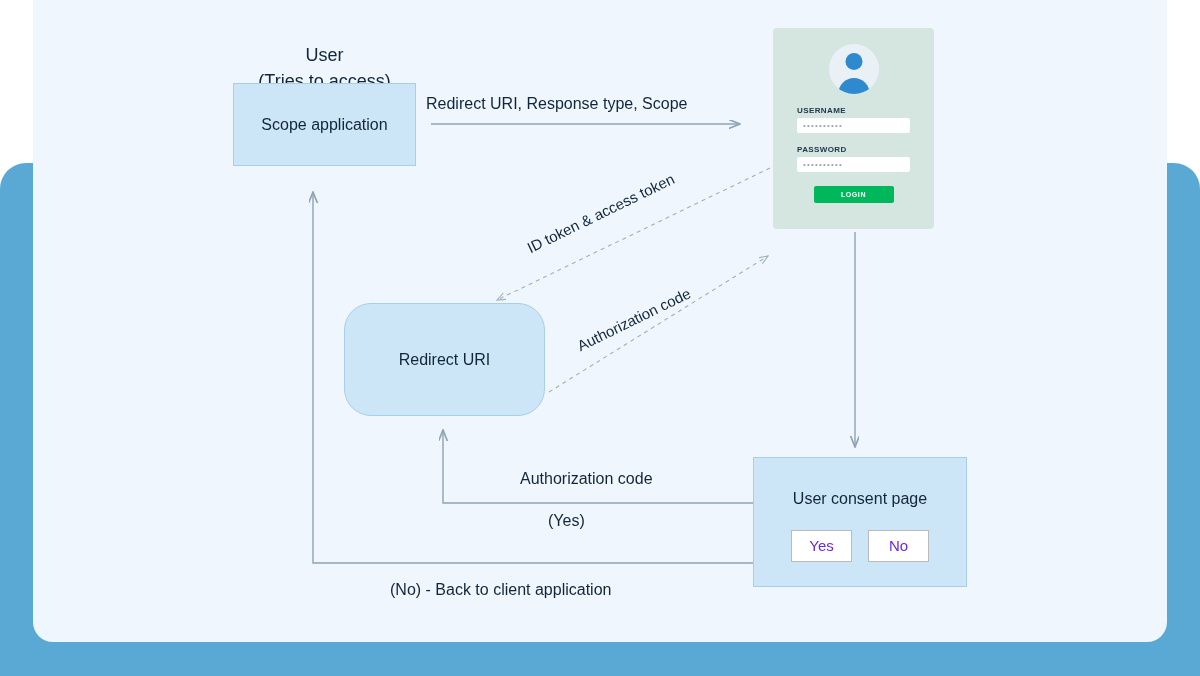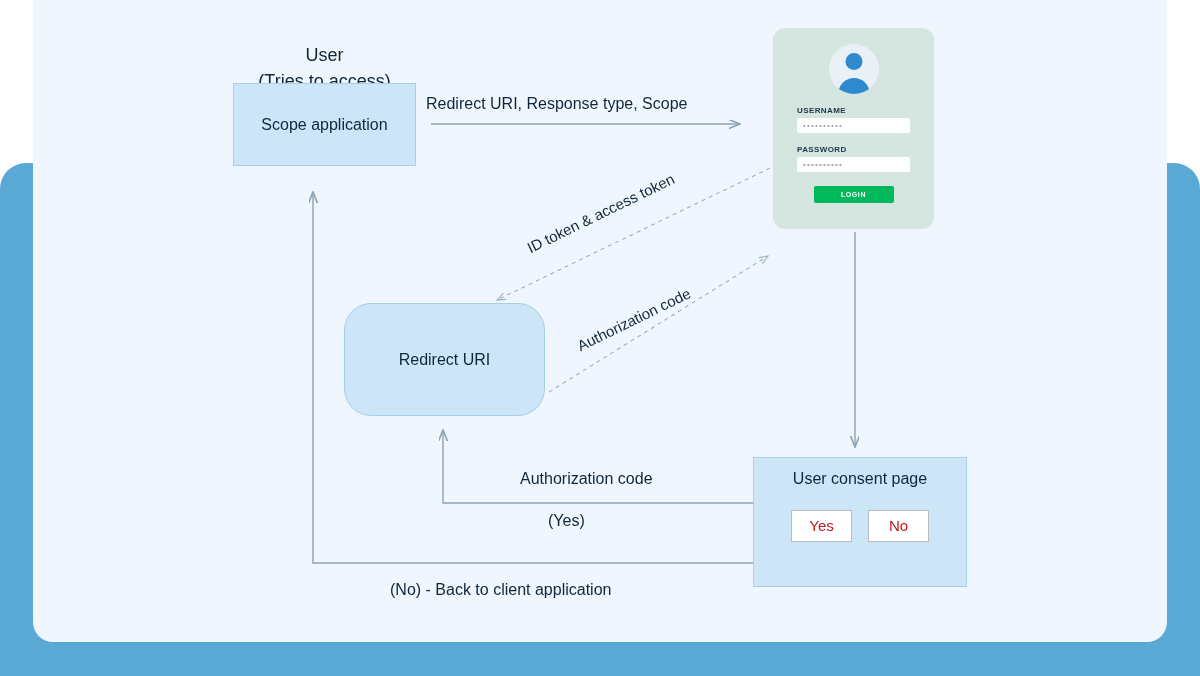--- a/index.html
+++ b/index.html
@@ -67,54 +67,54 @@
     width: 201px;
     height: 113px;
     border-radius: 27px;
   }
   #consent-box {
     left: 753px;
     top: 457px;
     width: 214px;
     height: 130px;
     justify-content: flex-start;
-    padding-top: 8px;
+    padding-top: 28px;
   }
   #consent-box .consent-title {
     font-size: 16px;
     margin-bottom: 18px;
   }
   .consent-buttons {
     display: flex;
     gap: 16px;
   }
   .consent-btn {
     box-sizing: border-box;
     width: 61px;
     height: 32px;
     background: #ffffff;
     border: 1px solid #BBBBBB;
-    color: #b91c1c;
+    color: #6d28d9;
     font-size: 15px;
     display: flex;
     align-items: center;
     justify-content: center;
     font-family: "Liberation Sans", sans-serif;
     cursor: pointer;
   }
 
   
   #login-card {
     position: absolute;
     left: 773px;
     top: 28px;
     width: 161px;
     height: 201px;
     background: #D5E6E0;
-    border-radius: 12px;
+    border-radius: 4px;
     display: flex;
     flex-direction: column;
     align-items: center;
   }
   .avatar {
     margin-top: 16px;
     width: 50px;
     height: 50px;
     border-radius: 50%;
     background: #E9F1F7;

